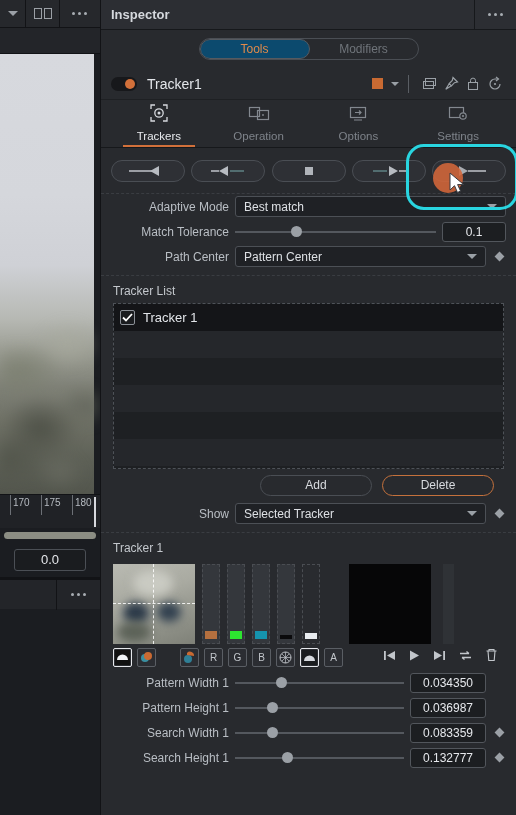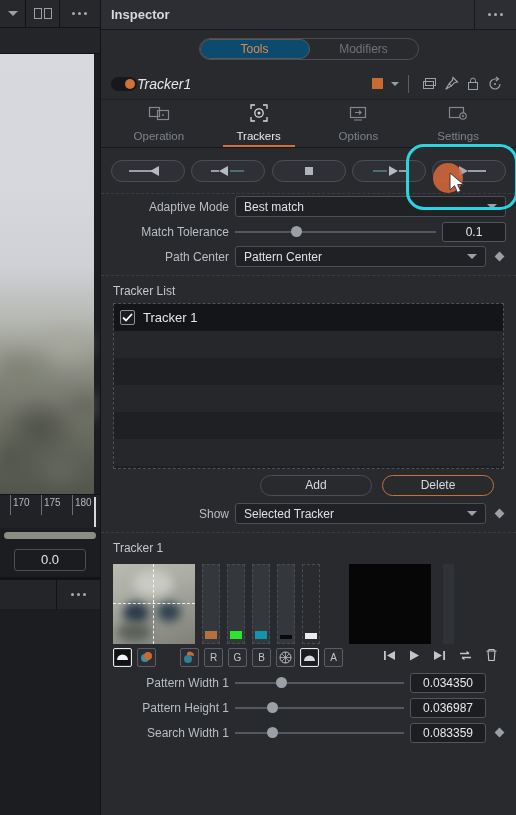--- a/index.html
+++ b/index.html
@@ -87,21 +87,21 @@
   .seg { flex: 1; display: flex; align-items: center; justify-content: center;
          font-size: 12px; color: #6f747a; }
   .seg.active { background: #0c4a6e; color: #e08a4a; border-radius: 11px;
                 border: 1px solid #565a60; }
 
   .node-row { height: 32px; display: flex; align-items: center; padding: 0 10px;
               border-bottom: 1px solid #1e2023; }
   .toggle { width: 26px; height: 14px; border-radius: 8px; background: #17181b;
             display: flex; align-items: center; justify-content: flex-end; padding: 0 2px; }
   .toggle i { width: 10px; height: 10px; border-radius: 50%; background: #d2703a; display: block; }
-  .node-name { font-size: 14px; color: #e3e6ea; flex: 1; font-style: italic; }
+  .node-name { font-size: 14px; color: #e3e6ea; margin-left: 10px; flex: 1; }
   .sw { width: 11px; height: 11px; background: #c96a32; display: block; }
   .chev-sm { width: 0; height: 0; border-left: 4px solid transparent; border-right: 4px solid transparent;
              border-top: 4px solid #9aa0a6; margin-left: 8px; }
   .vdiv { width: 1px; height: 18px; background: #5a5e64; margin: 0 9px; }
   .ico-btn { width: 22px; height: 22px; display: flex; align-items: center; justify-content: center; }
 
   .tabs { height: 48px; display: flex; align-items: flex-end;
           border-bottom: 1px solid #16181b; background: #282a2e; padding: 0 8px; }
   .tab { flex: 1; height: 46px; display: flex; flex-direction: column;
          align-items: center; justify-content: flex-end; position: relative; gap: 3px; }
@@ -288,39 +288,39 @@
       <span class="ico-btn">
         <svg width="16" height="16" viewBox="0 0 16 16">
             <path d="M13 8 A5 5 0 1 1 8 3 L11 3" fill="none" stroke="#9aa0a6" stroke-width="1.2"></path>
             <path d="M9 1 L11.5 3 L9 5" fill="none" stroke="#9aa0a6" stroke-width="1.2"></path>
             <circle cx="8" cy="8" r="1.1" fill="#9aa0a6"></circle>
           </svg>
       </span>
     </div>
 
     <div class="tabs">
+      <div class="tab active">
+        <span>
+          <svg width="20" height="20" viewBox="0 0 20 20">
+              <path d="M2 6V2h4M18 6V2h-4M2 14v4h4M18 14v4h-4" fill="none" stroke="#d6d9de" stroke-width="1.3"></path>
+              <circle cx="10" cy="10" r="4.2" fill="none" stroke="#d6d9de" stroke-width="1.3"></circle>
+              <circle cx="10" cy="10" r="1.5" fill="#d6d9de"></circle>
+            </svg>
+        </span>
+        <span class="tlabel">Trackers</span>
+      </div>
       <div class="tab">
         <span>
           <svg width="22" height="18" viewBox="0 0 22 18">
               <rect x="1.5" y="2.5" width="10" height="9" fill="none" stroke="#83888f" stroke-width="1.2"></rect>
               <rect x="9.5" y="5.5" width="11" height="9" fill="none" stroke="#83888f" stroke-width="1.2"></rect>
               <circle cx="15" cy="10" r=".9" fill="#83888f"></circle>
             </svg>
         </span>
         <span class="tlabel">Operation</span>
-      </div>
-      <div class="tab active">
-        <span>
-          <svg width="20" height="20" viewBox="0 0 20 20">
-              <path d="M2 6V2h4M18 6V2h-4M2 14v4h4M18 14v4h-4" fill="none" stroke="#d6d9de" stroke-width="1.3"></path>
-              <circle cx="10" cy="10" r="4.2" fill="none" stroke="#d6d9de" stroke-width="1.3"></circle>
-              <circle cx="10" cy="10" r="1.5" fill="#d6d9de"></circle>
-            </svg>
-        </span>
-        <span class="tlabel">Trackers</span>
       </div>
       <div class="tab">
         <span>
           <svg width="22" height="18" viewBox="0 0 22 18">
               <rect x="3.5" y="2.5" width="15" height="10" fill="none" stroke="#83888f" stroke-width="1.2"></rect>
               <path d="M8 7.5h6M12 5.5l2 2-2 2M7 15h8" stroke="#83888f" stroke-width="1.2" fill="none"></path>
             </svg>
         </span>
         <span class="tlabel">Options</span>
       </div>
@@ -559,20 +559,31 @@
       <span class="slider">
         <span class="strack"></span>
           <span class="sknob" style="left:19%"></span>
       </span>
       <span class="numfield wide">0.083359</span>
       <span class="kf">
           <i></i>
         </span>
     </div>
 
+    <div class="prow">
+      <span class="plabel">Search Height 1</span>
+      <span class="slider">
+        <span class="strack"></span>
+          <span class="sknob" style="left:28%"></span>
+      </span>
+      <span class="numfield wide">0.132777</span>
+      <span class="kf">
+          <i></i>
+        </span>
+    </div>
 
     <div class="hl-ring" style="left:305px; top:144px; width:112px; height:66px;"></div>
     <div class="click-dot" style="left:332px; top:163px;"></div>
     <svg style="position:absolute; left:348px; top:172px;" width="18" height="24" viewBox="0 0 18 24">
       <path d="M1 1 L1 18 L5.5 13.7 L8.5 20.5 L11.5 19 L8.6 12.6 L14.5 12.4 Z" fill="#ffffff" stroke="#3a3d42" stroke-width="1"></path>
     </svg>
 
   </div>
 </div>
 

